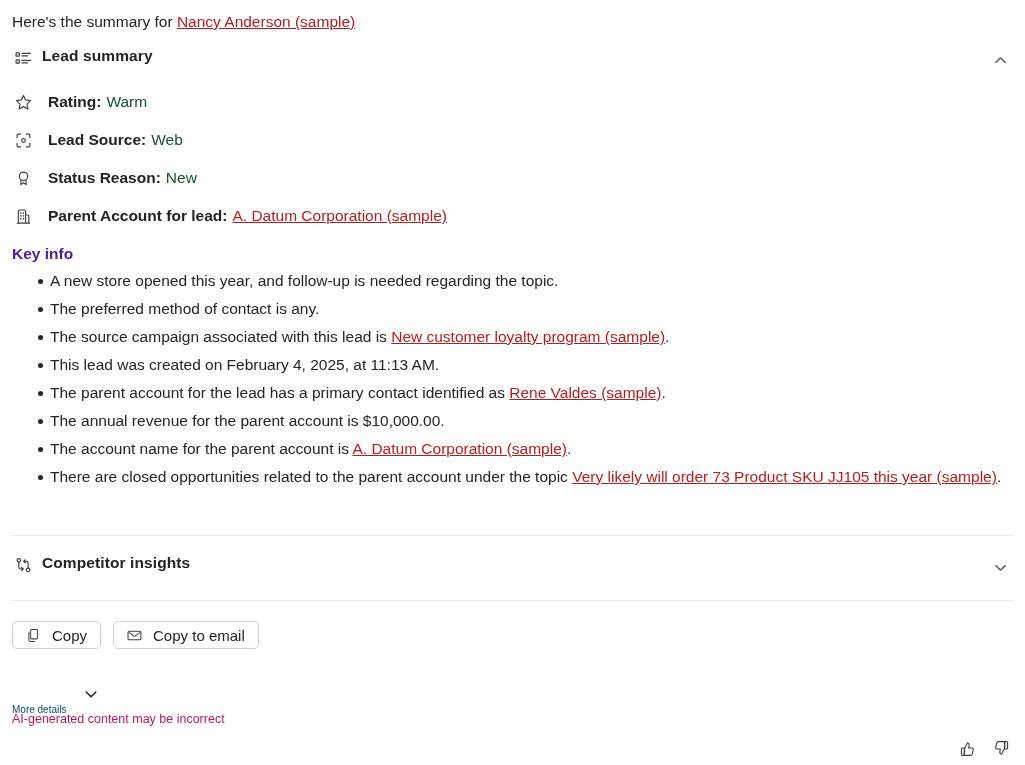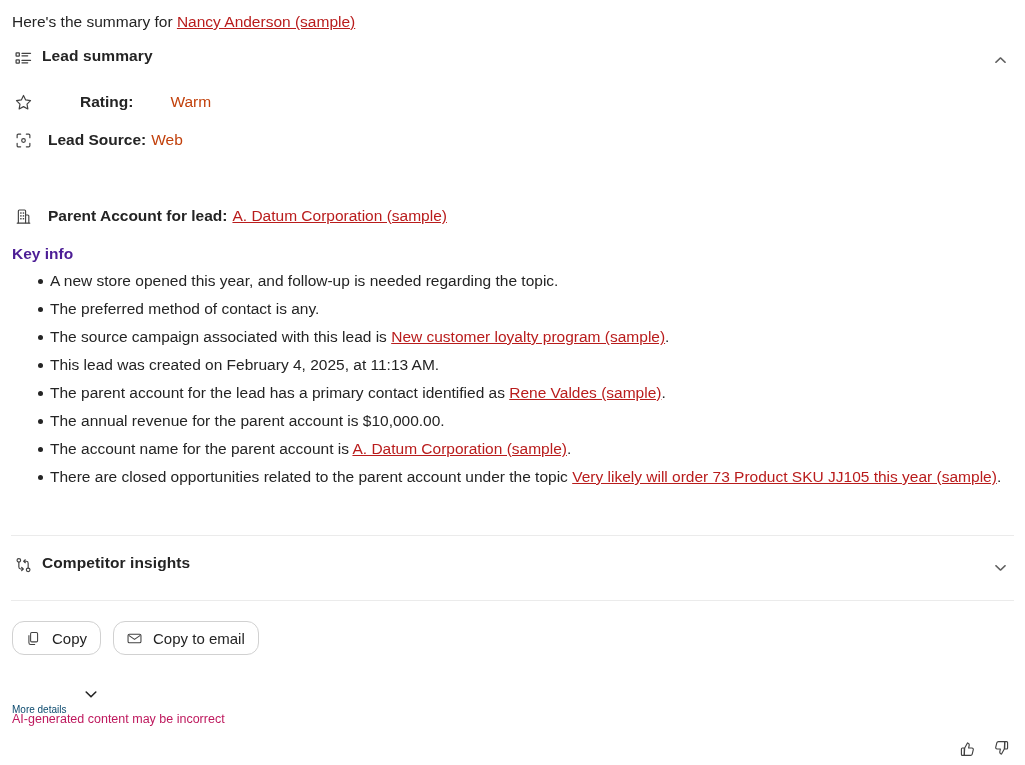--- a/index.html
+++ b/index.html
@@ -93,21 +93,21 @@
     align-items: center;
     justify-content: center;
     color: #424242;
     margin-right: 14px;
   }
   .field-row .f-label {
     font-weight: bold;
     color: #242424;
   }
   .field-row .f-value {
-    color: #c2410c;
+    color: #14532d;
     margin-left: 5px;
   }
   .field-row .f-value-link {
     margin-left: 5px;
   }
 
   
   .keyinfo-title {
     position: absolute;
     left: 12px;
@@ -157,25 +157,25 @@
   .button-row {
     position: absolute;
     left: 12px;
     top: 621px;
     display: flex;
     gap: 12px;
   }
   .btn {
     display: inline-flex;
     align-items: center;
-    height: 34px;
+    height: 28px;
     box-sizing: border-box;
     padding: 0 13px 0 11px;
     border: 1px solid #d1d1d1;
-    border-radius: 12px;
+    border-radius: 5px;
     background: #ffffff;
     font-family: "Liberation Sans", sans-serif;
     font-size: 15px;
     color: #242424;
     cursor: pointer;
   }
   .btn .btn-icon {
     width: 19px;
     height: 19px;
     display: flex;
@@ -256,21 +256,21 @@
       </svg>
     </span>
     <span class="sh-title">Lead summary</span>
     <span class="sh-chevron">
       <svg width="15" height="15" viewBox="0 0 16 16" fill="none" stroke="currentColor" stroke-width="1.5" stroke-linecap="round" stroke-linejoin="round">
         <polyline points="3,10 8,5.2 13,10"></polyline>
       </svg>
     </span>
   </div>
 
-  <div class="field-row" style="top:90px;gap:32px;">
+  <div class="field-row" style="top:90px;">
     <span class="f-icon">
       <svg width="19" height="19" viewBox="0 0 20 20" fill="none" stroke="currentColor" stroke-width="1.25" stroke-linejoin="round">
         <path d="M10 2.6l2.28 4.7 5.12.74-3.7 3.62.87 5.1L10 14.36 5.43 16.76l.87-5.1-3.7-3.62 5.12-.74z"></path>
       </svg>
     </span>
     <span class="f-label">Rating:</span>
     <span class="f-value">Warm</span>
   </div>
 
   <div class="field-row" style="top:128px;">
@@ -280,20 +280,30 @@
         <path d="M3.3 7V4.6a1.3 1.3 0 0 1 1.3-1.3H7"></path>
         <path d="M13 3.3h2.4a1.3 1.3 0 0 1 1.3 1.3V7"></path>
         <path d="M16.7 13v2.4a1.3 1.3 0 0 1-1.3 1.3H13"></path>
         <path d="M7 16.7H4.6a1.3 1.3 0 0 1-1.3-1.3V13"></path>
       </svg>
     </span>
     <span class="f-label">Lead Source:</span>
     <span class="f-value">Web</span>
   </div>
 
+  <div class="field-row" style="top:166px;">
+    <span class="f-icon">
+      <svg width="19" height="19" viewBox="0 0 20 20" fill="none" stroke="currentColor" stroke-width="1.25" stroke-linejoin="round">
+        <circle cx="10" cy="7.6" r="4.4"></circle>
+        <path d="M7.3 11.3v5.1l2.7-1.9 2.7 1.9v-5.1"></path>
+      </svg>
+    </span>
+    <span class="f-label">Status Reason:</span>
+    <span class="f-value">New</span>
+  </div>
 
   <div class="field-row" style="top:204px;">
     <span class="f-icon">
       <svg width="19" height="19" viewBox="0 0 20 20" fill="none" stroke="currentColor" stroke-width="1.2" stroke-linejoin="round">
         <path d="M4.6 17V4.2a1 1 0 0 1 1-1h5.6a1 1 0 0 1 1 1V17"></path>
         <path d="M12.2 8.4h2.4a1 1 0 0 1 1 1V17"></path>
         <line x1="3.4" y1="17" x2="16.6" y2="17" stroke-linecap="round"></line>
         <rect x="6.5" y="5.6" width="1.5" height="1.5" fill="currentColor" stroke="none"></rect>
         <rect x="9.2" y="5.6" width="1.5" height="1.5" fill="currentColor" stroke="none"></rect>
         <rect x="6.5" y="8.6" width="1.5" height="1.5" fill="currentColor" stroke="none"></rect>

